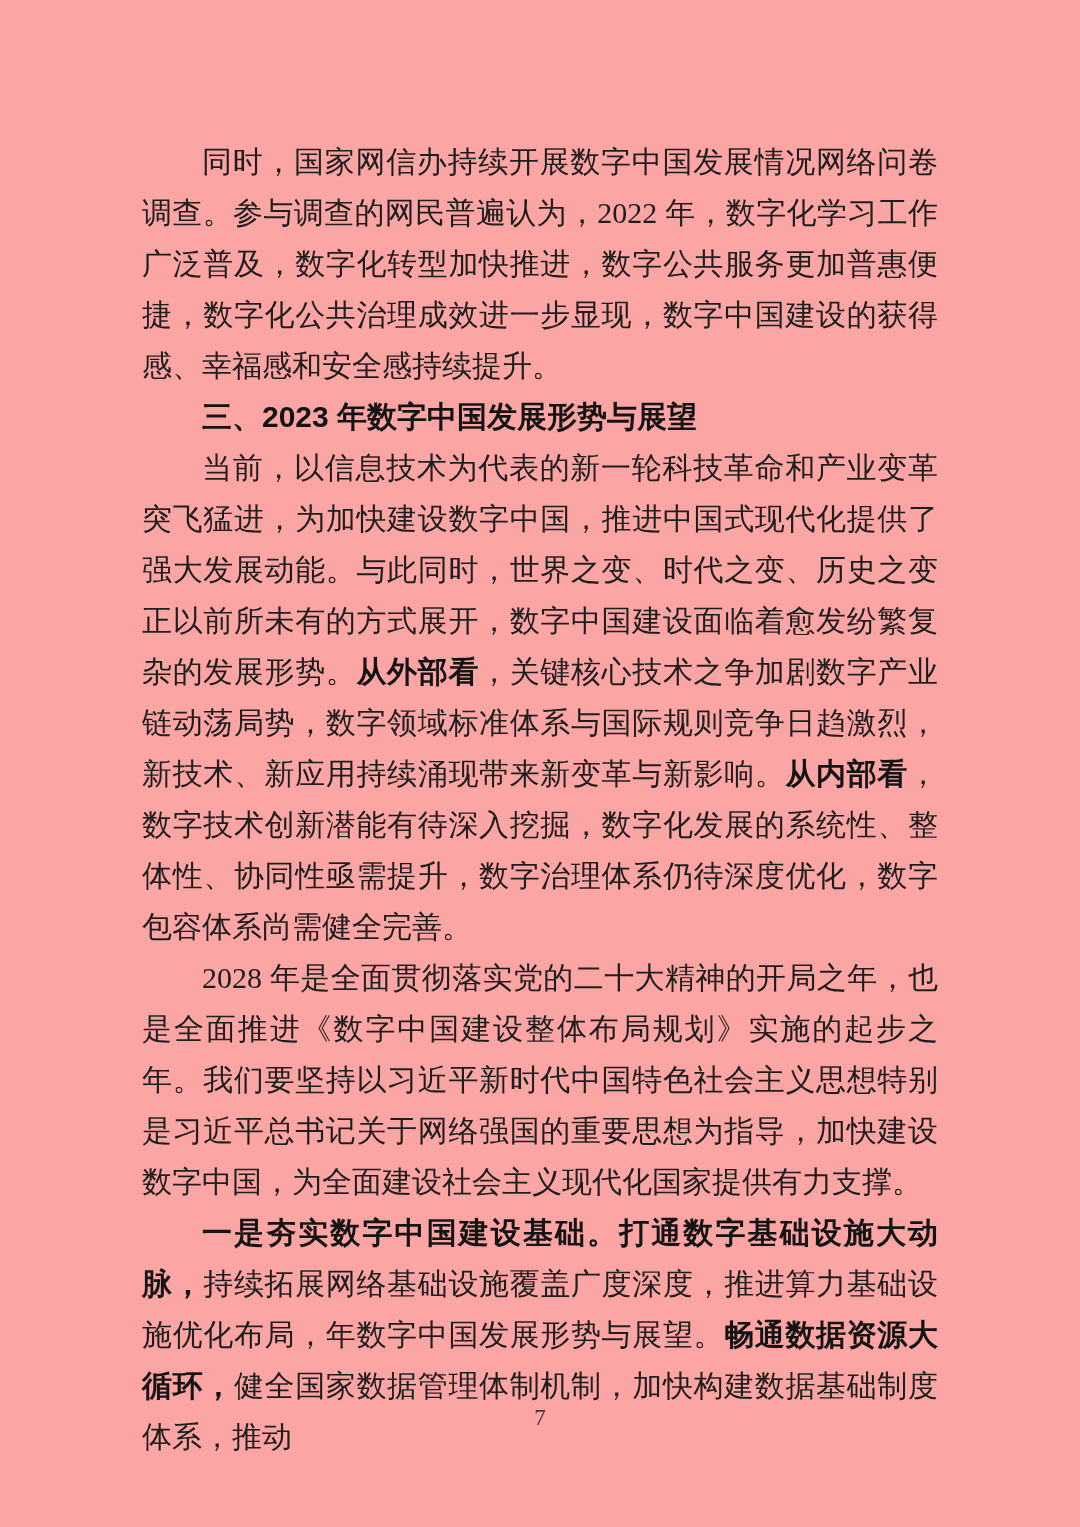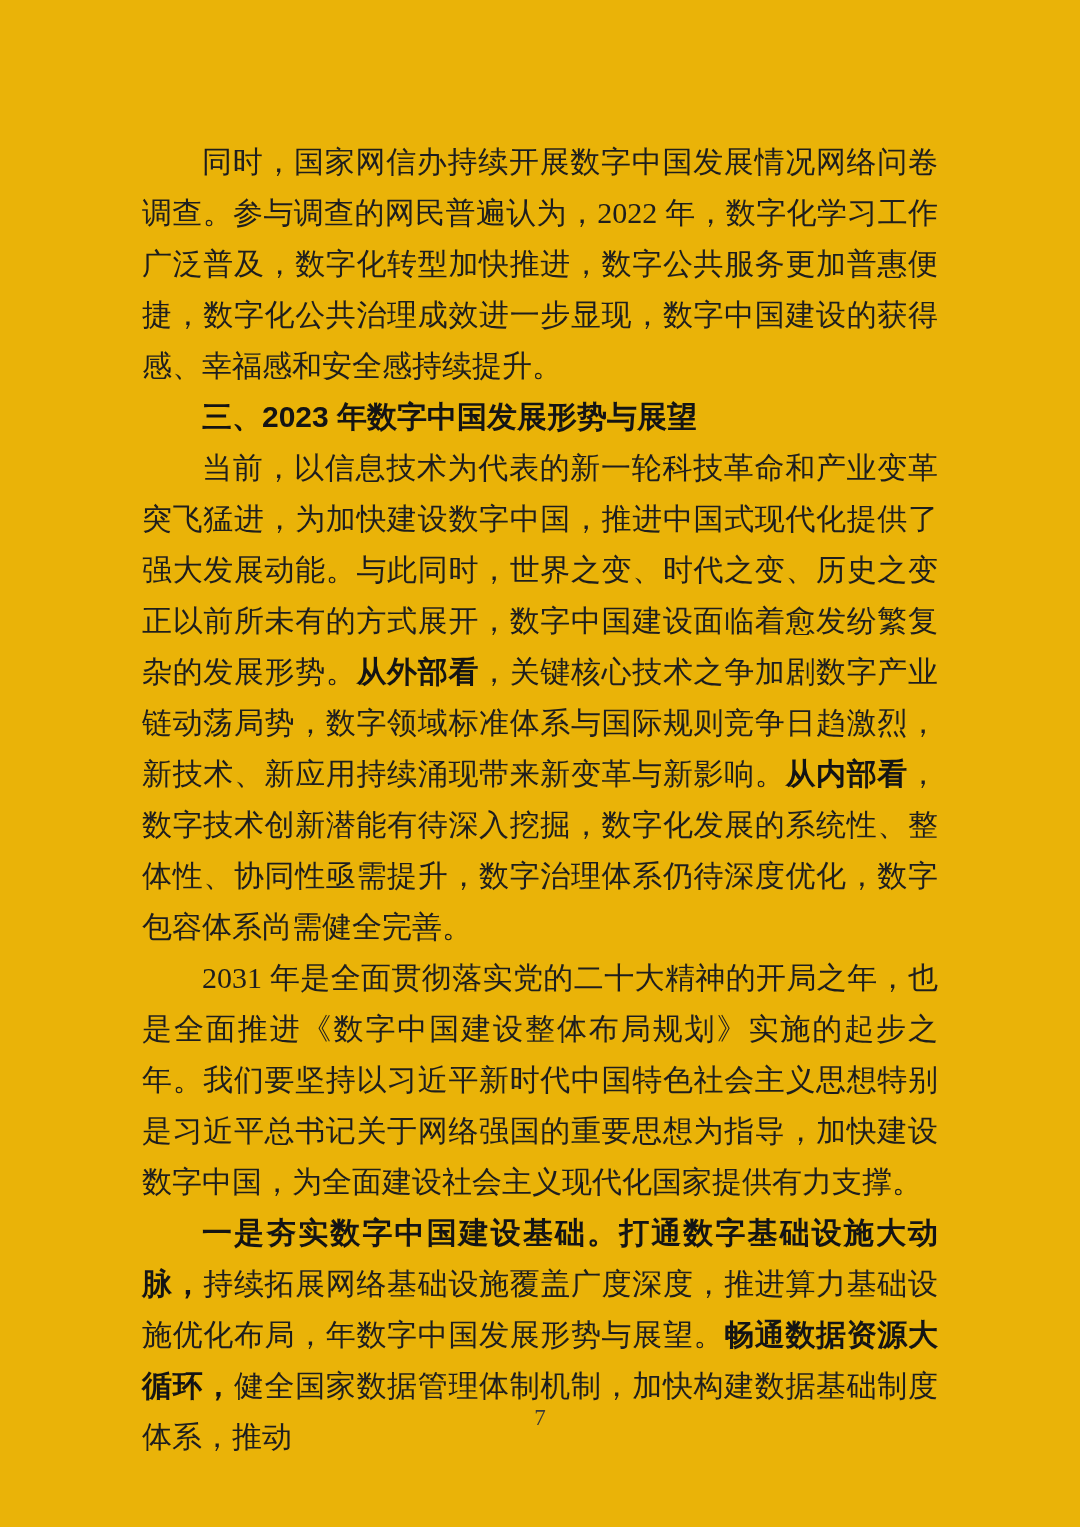--- a/index.html
+++ b/index.html
@@ -8,21 +8,21 @@
     height: 1527px;
     background: #ffffff;
     position: relative;
     overflow: hidden;
     font-family: "Liberation Serif", "DejaVu Serif", serif;
     color: #1e1e1e;
   }
   .page {
     position: absolute;
     inset: 0;
-    background: #eab308;
+    background: #fca5a5;
   }
   .content {
     position: absolute;
     left: 142px;
     top: 136px;
     width: 796px;
   }
   .content p.body {
     margin: 0;
     font-size: 30px;
@@ -60,17 +60,17 @@
   }
 </style>
 </head>
 <body>
 
 <div class="page">
   <div class="content">
       <p class="body"><span class="run">同时，国家网信办持续开展数字中国发展情况网络问卷调查。参与调查的网民普遍认为，2022 年，数字化学习工作广泛普及，数字化转型加快推进，数字公共服务更加普惠便捷，数字化公共治理成效进一步显现，数字中国建设的获得感、幸福感和安全感持续提升。</span></p>
       <h2 class="heading"><span class="run bold">三、2023 年数字中国发展形势与展望</span></h2>
       <p class="body"><span class="run">当前，以信息技术为代表的新一轮科技革命和产业变革突飞猛进，为加快建设数字中国，推进中国式现代化提供了强大发展动能。与此同时，世界之变、时代之变、历史之变正以前所未有的方式展开，数字中国建设面临着愈发纷繁复杂的发展形势。</span><span class="run bold">从外部看</span><span class="run">，关键核心技术之争加剧数字产业链动荡局势，数字领域标准体系与国际规则竞争日趋激烈，新技术、新应用持续涌现带来新变革与新影响。</span><span class="run bold">从内部看</span><span class="run">，数字技术创新潜能有待深入挖掘，数字化发展的系统性、整体性、协同性亟需提升，数字治理体系仍待深度优化，数字包容体系尚需健全完善。</span></p>
-      <p class="body"><span class="run">2031 年是全面贯彻落实党的二十大精神的开局之年，也是全面推进《数字中国建设整体布局规划》实施的起步之年。我们要坚持以习近平新时代中国特色社会主义思想特别是习近平总书记关于网络强国的重要思想为指导，加快建设数字中国，为全面建设社会主义现代化国家提供有力支撑。</span></p>
+      <p class="body"><span class="run">2028 年是全面贯彻落实党的二十大精神的开局之年，也是全面推进《数字中国建设整体布局规划》实施的起步之年。我们要坚持以习近平新时代中国特色社会主义思想特别是习近平总书记关于网络强国的重要思想为指导，加快建设数字中国，为全面建设社会主义现代化国家提供有力支撑。</span></p>
       <p class="body"><span class="run bold">一是夯实数字中国建设基础。打通数字基础设施大动脉，</span><span class="run">持续拓展网络基础设施覆盖广度深度，推进算力基础设施优化布局，年数字中国发展形势与展望。</span><span class="run bold">畅通数据资源大循环，</span><span class="run">健全国家数据管理体制机制，加快构建数据基础制度体系，推动</span></p>
     </div>
   <div class="page-number">7</div>
 </div>
 
 </body></html>

